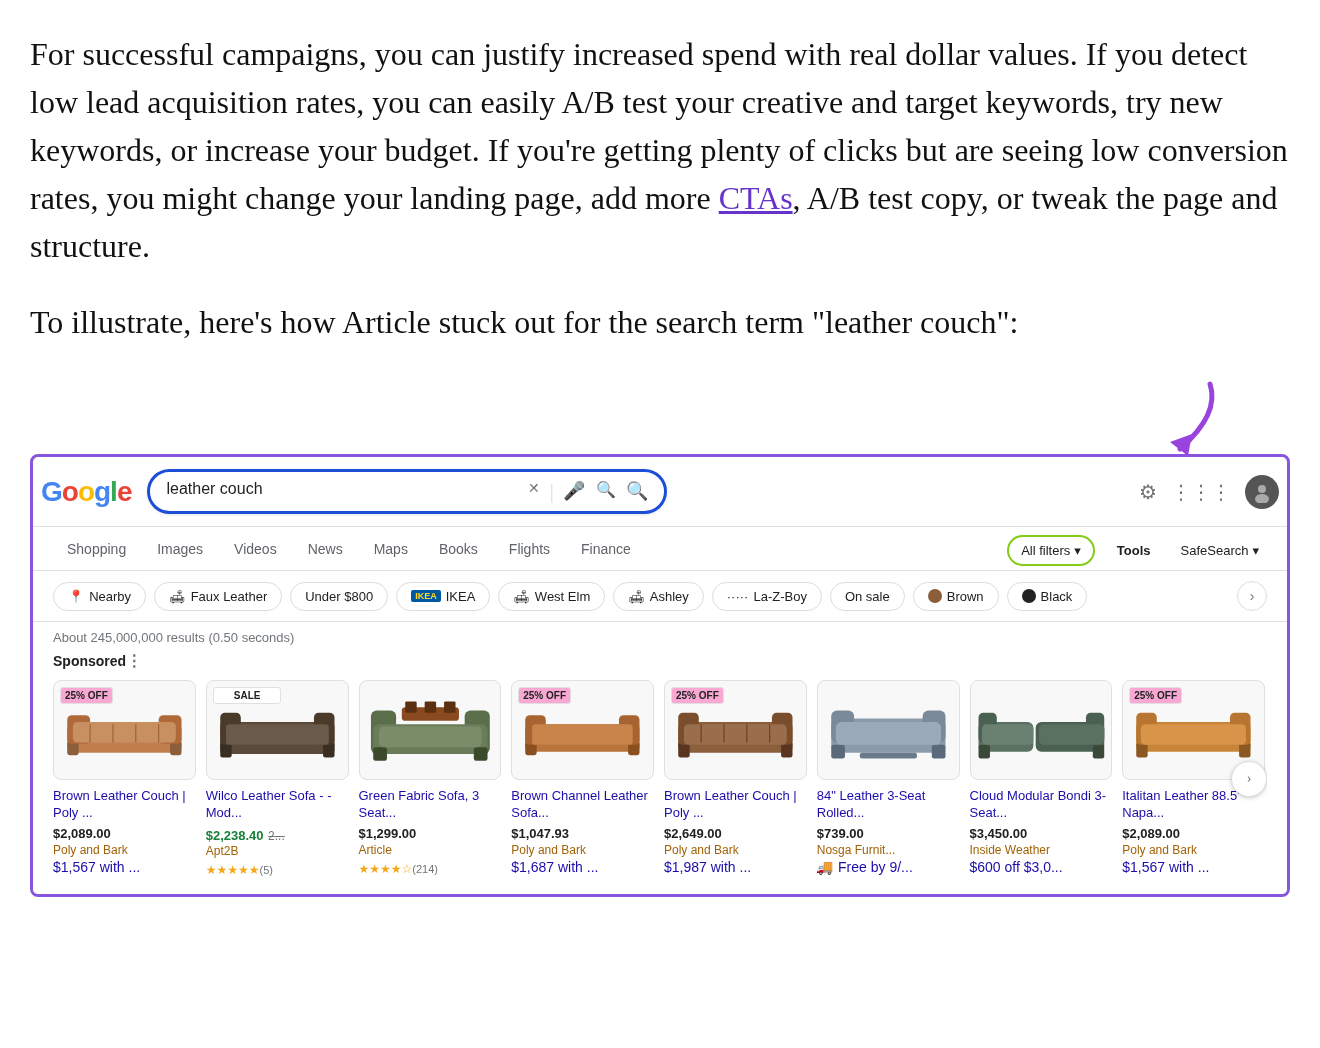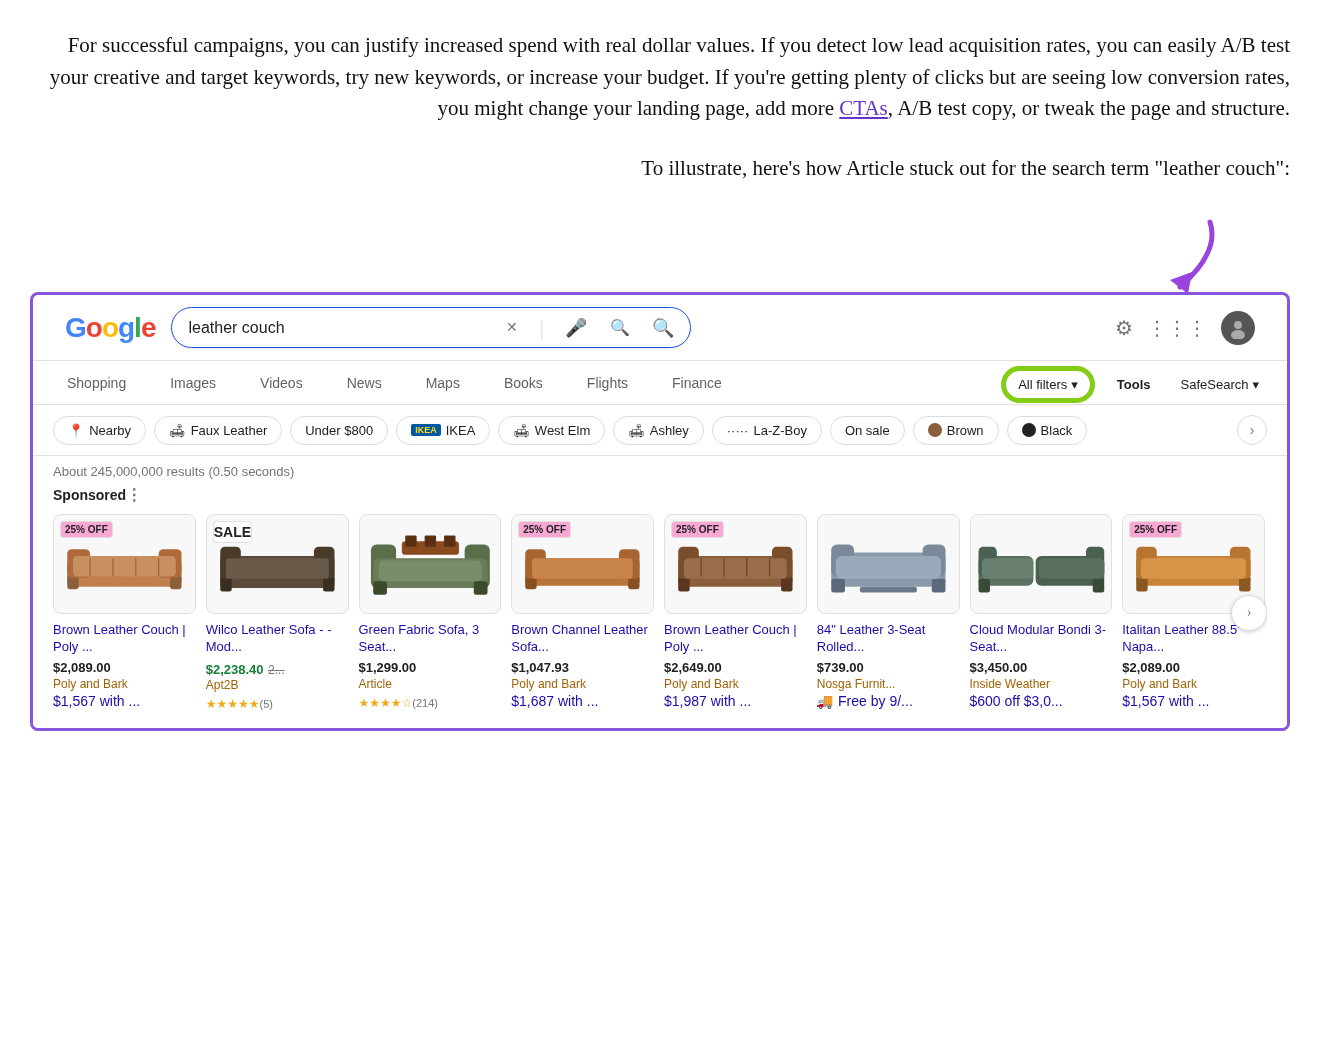--- a/index.html
+++ b/index.html
@@ -4,25 +4,24 @@
   <style>
     * { box-sizing: border-box; margin: 0; padding: 0; }
     body {
       background: #fff;
       font-family: Georgia, 'Times New Roman', serif;
       padding: 30px 30px 40px 30px;
       max-width: 1320px;
     }
 
     .article-text {
-      font-size: 21px;
+      font-size: 32px;
       line-height: 1.5;
       color: #111;
       margin-bottom: 28px;
-      text-align: right;
     }
 
     .article-text a {
       color: #6633cc;
       text-decoration: underline;
     }
 
     .arrow-container {
       display: flex;
       justify-content: flex-end;
@@ -41,45 +40,44 @@
       border-radius: 8px;
       padding: 0;
       overflow: hidden;
       background: #fff;
     }
 
     
     .google-header {
       display: flex;
       align-items: center;
-      padding: 12px 32px;
+      padding: 12px 8px;
       gap: 16px;
       border-bottom: 1px solid #e0e0e0;
     }
 
     .google-logo {
       font-size: 28px;
       font-family: Arial, sans-serif;
       font-weight: bold;
       letter-spacing: -1px;
     }
     .g-blue { color: #4285F4; }
     .g-red { color: #EA4335; }
     .g-yellow { color: #FBBC05; }
     .g-green { color: #34A853; }
 
     .search-bar {
       display: flex;
-      align-items: center;
-      border: 1px solid #1d4ed8;
+      border: 3px solid #1d4ed8;
       border-radius: 24px;
       padding: 8px 16px;
       flex: 1;
       max-width: 520px;
-      gap: 22px;
+      gap: 10px;
       box-shadow: 0 1px 3px rgba(0,0,0,0.1);
     }
 
     .search-text {
       flex: 1;
       font-size: 16px;
       color: #202124;
       font-family: Arial, sans-serif;
     }
 
@@ -113,21 +111,21 @@
       font-size: 14px;
       font-family: Arial, sans-serif;
     }
 
     
     .search-tabs {
       display: flex;
       align-items: center;
       padding: 4px 20px 0 20px;
       border-bottom: 1px solid #e0e0e0;
-      gap: 16px;
+      gap: 3px;
       font-family: Arial, sans-serif;
       font-size: 14px;
     }
 
     .tab-item {
       padding: 10px 14px;
       color: #5f6368;
       cursor: pointer;
       white-space: nowrap;
       border-bottom: 3px solid transparent;
@@ -138,21 +136,21 @@
       display: flex;
       align-items: center;
       gap: 10px;
     }
 
     .filter-btn {
       display: flex;
       align-items: center;
       gap: 4px;
       padding: 6px 12px;
-      border: 5px solid #84cc16;
+      border: 2px solid #84cc16;
       border-radius: 20px;
       font-size: 13px;
       color: #202124;
       cursor: pointer;
       font-family: Arial, sans-serif;
     }
 
     .tools-btn {
       padding: 6px 12px;
       font-size: 13px;
@@ -283,22 +281,22 @@
       font-weight: bold;
     }
 
     .sale-badge {
       position: absolute;
       top: 6px;
       left: 6px;
       background: #fff;
       border: 1px solid #e0e0e0;
       border-radius: 3px;
-      font-size: 14px;
-      padding: 2px 0;
+      font-size: 10px;
+      padding: 2px 20px;
       color: #202124;
       font-weight: bold;
     }
 
     
     .sofa-img {
       width: 100%;
       height: 80px;
     }
 

